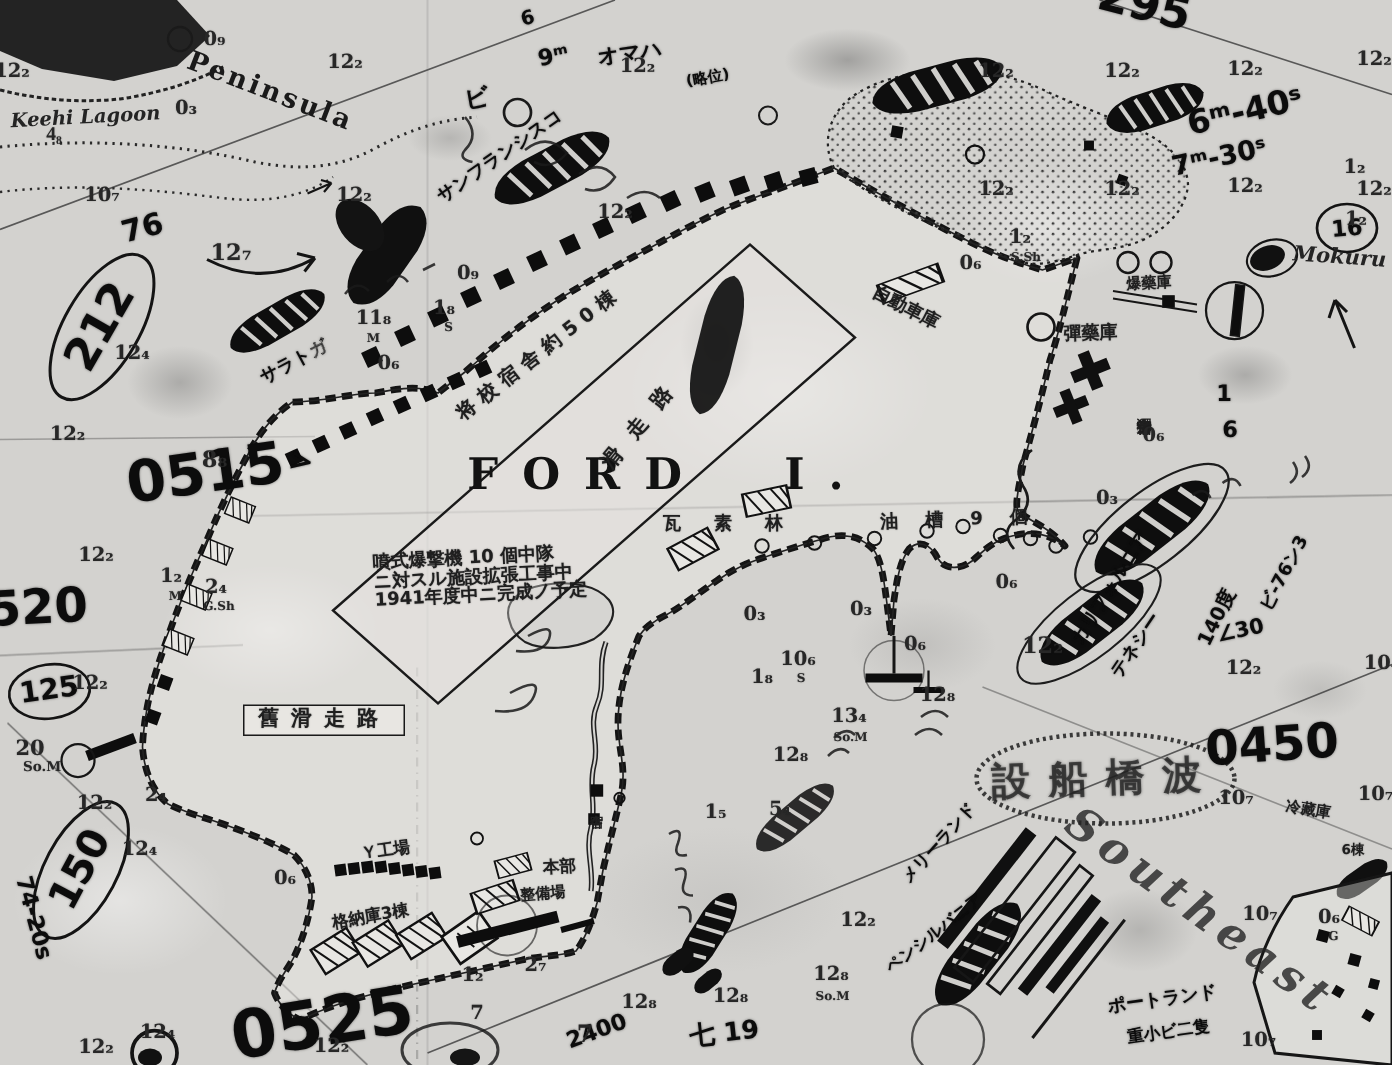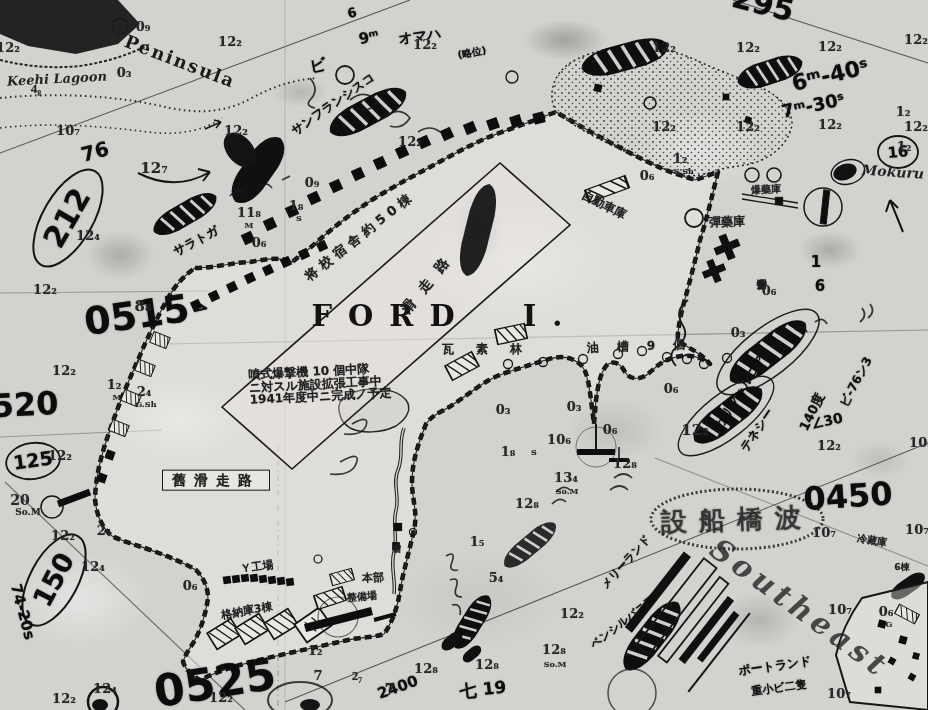--- a/index.html
+++ b/index.html
@@ -400,39 +400,39 @@
       <div class="lbl snd" style="left: 904px; top: 147px; font-size: 13px; transform: translate(-50%, -50%) rotate(0deg);">1₂</div>
       <div class="lbl snd" style="left: 680px; top: 159px; font-size: 13px; transform: translate(-50%, -50%) rotate(0deg);">1₂</div>
       <div class="lbl snd" style="left: 684px; top: 171px; font-size: 8px; transform: translate(-50%, -50%) rotate(0deg);">S.Sh</div>
       <div class="lbl snd" style="left: 647px; top: 176px; font-size: 13px; transform: translate(-50%, -50%) rotate(0deg);">0₆</div>
       <div class="lbl snd" style="left: 769px; top: 291px; font-size: 13px; transform: translate(-50%, -50%) rotate(0deg);">0₆</div>
       <div class="lbl snd" style="left: 738px; top: 333px; font-size: 13px; transform: translate(-50%, -50%) rotate(0deg);">0₃</div>
       <div class="lbl snd" style="left: 671px; top: 389px; font-size: 13px; transform: translate(-50%, -50%) rotate(0deg);">0₆</div>
       <div class="lbl snd" style="left: 503px; top: 410px; font-size: 13px; transform: translate(-50%, -50%) rotate(0deg);">0₃</div>
       <div class="lbl snd" style="left: 574px; top: 407px; font-size: 13px; transform: translate(-50%, -50%) rotate(0deg);">0₃</div>
       <div class="lbl snd" style="left: 610px; top: 430px; font-size: 13px; transform: translate(-50%, -50%) rotate(0deg);">0₆</div>
-      <div class="lbl snd" style="left: 532px; top: 440px; font-size: 13px; transform: translate(-50%, -50%) rotate(0deg); margin-left: 27px;">10₆</div>
+      <div class="lbl snd" style="left: 532px; top: 440px; font-size: 13px; transform: translate(-50%, -50%) rotate(0deg);">10₆</div>
       <div class="lbl snd" style="left: 534px; top: 452px; font-size: 8px; transform: translate(-50%, -50%) rotate(0deg);">S</div>
       <div class="lbl snd" style="left: 508px; top: 452px; font-size: 13px; transform: translate(-50%, -50%) rotate(0deg);">1₈</div>
       <div class="lbl snd" style="left: 566px; top: 478px; font-size: 13px; transform: translate(-50%, -50%) rotate(0deg);">13₄</div>
       <div class="lbl snd" style="left: 567px; top: 491px; font-size: 8px; transform: translate(-50%, -50%) rotate(0deg);">So.M</div>
       <div class="lbl snd" style="left: 625px; top: 464px; font-size: 13px; transform: translate(-50%, -50%) rotate(0deg);">12₈</div>
       <div class="lbl snd" style="left: 695px; top: 431px; font-size: 15px; transform: translate(-50%, -50%) rotate(0deg);">12₂</div>
       <div class="lbl snd" style="left: 829px; top: 446px; font-size: 13px; transform: translate(-50%, -50%) rotate(0deg);">12₂</div>
       <div class="lbl snd" style="left: 921px; top: 443px; font-size: 13px; transform: translate(-50%, -50%) rotate(0deg);">10₄</div>
       <div class="lbl snd" style="left: 527px; top: 504px; font-size: 13px; transform: translate(-50%, -50%) rotate(0deg);">12₈</div>
-      <div class="lbl snd" style="left: 496px; top: 540px; font-size: 13px; transform: translate(-50%, -50%) rotate(0deg); margin-top: 38px;">5₄</div>
+      <div class="lbl snd" style="left: 520px; top: 540px; font-size: 13px; transform: translate(-50%, -50%) rotate(0deg);">5₄</div>
       <div class="lbl snd" style="left: 477px; top: 542px; font-size: 13px; transform: translate(-50%, -50%) rotate(0deg);">1₅</div>
       <div class="lbl snd" style="left: 572px; top: 614px; font-size: 13px; transform: translate(-50%, -50%) rotate(0deg);">12₂</div>
       <div class="lbl snd" style="left: 554px; top: 650px; font-size: 13px; transform: translate(-50%, -50%) rotate(0deg);">12₈</div>
       <div class="lbl snd" style="left: 555px; top: 664px; font-size: 8px; transform: translate(-50%, -50%) rotate(0deg);">So.M</div>
       <div class="lbl snd" style="left: 487px; top: 665px; font-size: 13px; transform: translate(-50%, -50%) rotate(0deg);">12₈</div>
       <div class="lbl snd" style="left: 426px; top: 669px; font-size: 13px; transform: translate(-50%, -50%) rotate(0deg);">12₈</div>
       <div class="lbl snd" style="left: 315px; top: 651px; font-size: 13px; transform: translate(-50%, -50%) rotate(0deg);">1₂</div>
-      <div class="lbl snd" style="left: 357px; top: 676px; font-size: 13px; transform: translate(-50%, -50%) rotate(0deg); font-family: Liberation Serif, serif;">2₇</div>
+      <div class="lbl snd" style="left: 357px; top: 644px; font-size: 13px; transform: translate(-50%, -50%) rotate(0deg);">2₇</div>
       <div class="lbl snd" style="left: 318px; top: 676px; font-size: 13px; transform: translate(-50%, -50%) rotate(0deg);">7</div>
       <div class="lbl snd" style="left: 390px; top: 690px; font-size: 16px; transform: translate(-50%, -50%) rotate(0deg);">7</div>
       <div class="lbl snd" style="left: 64px; top: 699px; font-size: 13px; transform: translate(-50%, -50%) rotate(0deg);">12₂</div>
       <div class="lbl snd" style="left: 221px; top: 698px; font-size: 13px; transform: translate(-50%, -50%) rotate(0deg);">12₂</div>
       <div class="lbl snd" style="left: 105px; top: 689px; font-size: 13px; transform: translate(-50%, -50%) rotate(0deg);">12₄</div>
       <div class="lbl snd" style="left: 20px; top: 500px; font-size: 14px; transform: translate(-50%, -50%) rotate(0deg);">20</div>
       <div class="lbl snd" style="left: 28px; top: 513px; font-size: 9px; transform: translate(-50%, -50%) rotate(0deg);">So.M</div>
       <div class="lbl snd" style="left: 104px; top: 531px; font-size: 13px; transform: translate(-50%, -50%) rotate(0deg);">2₄</div>
       <div class="lbl snd" style="left: 63px; top: 536px; font-size: 13px; transform: translate(-50%, -50%) rotate(0deg);">12₂</div>
       <div class="lbl snd" style="left: 93px; top: 567px; font-size: 13px; transform: translate(-50%, -50%) rotate(0deg);">12₄</div>

